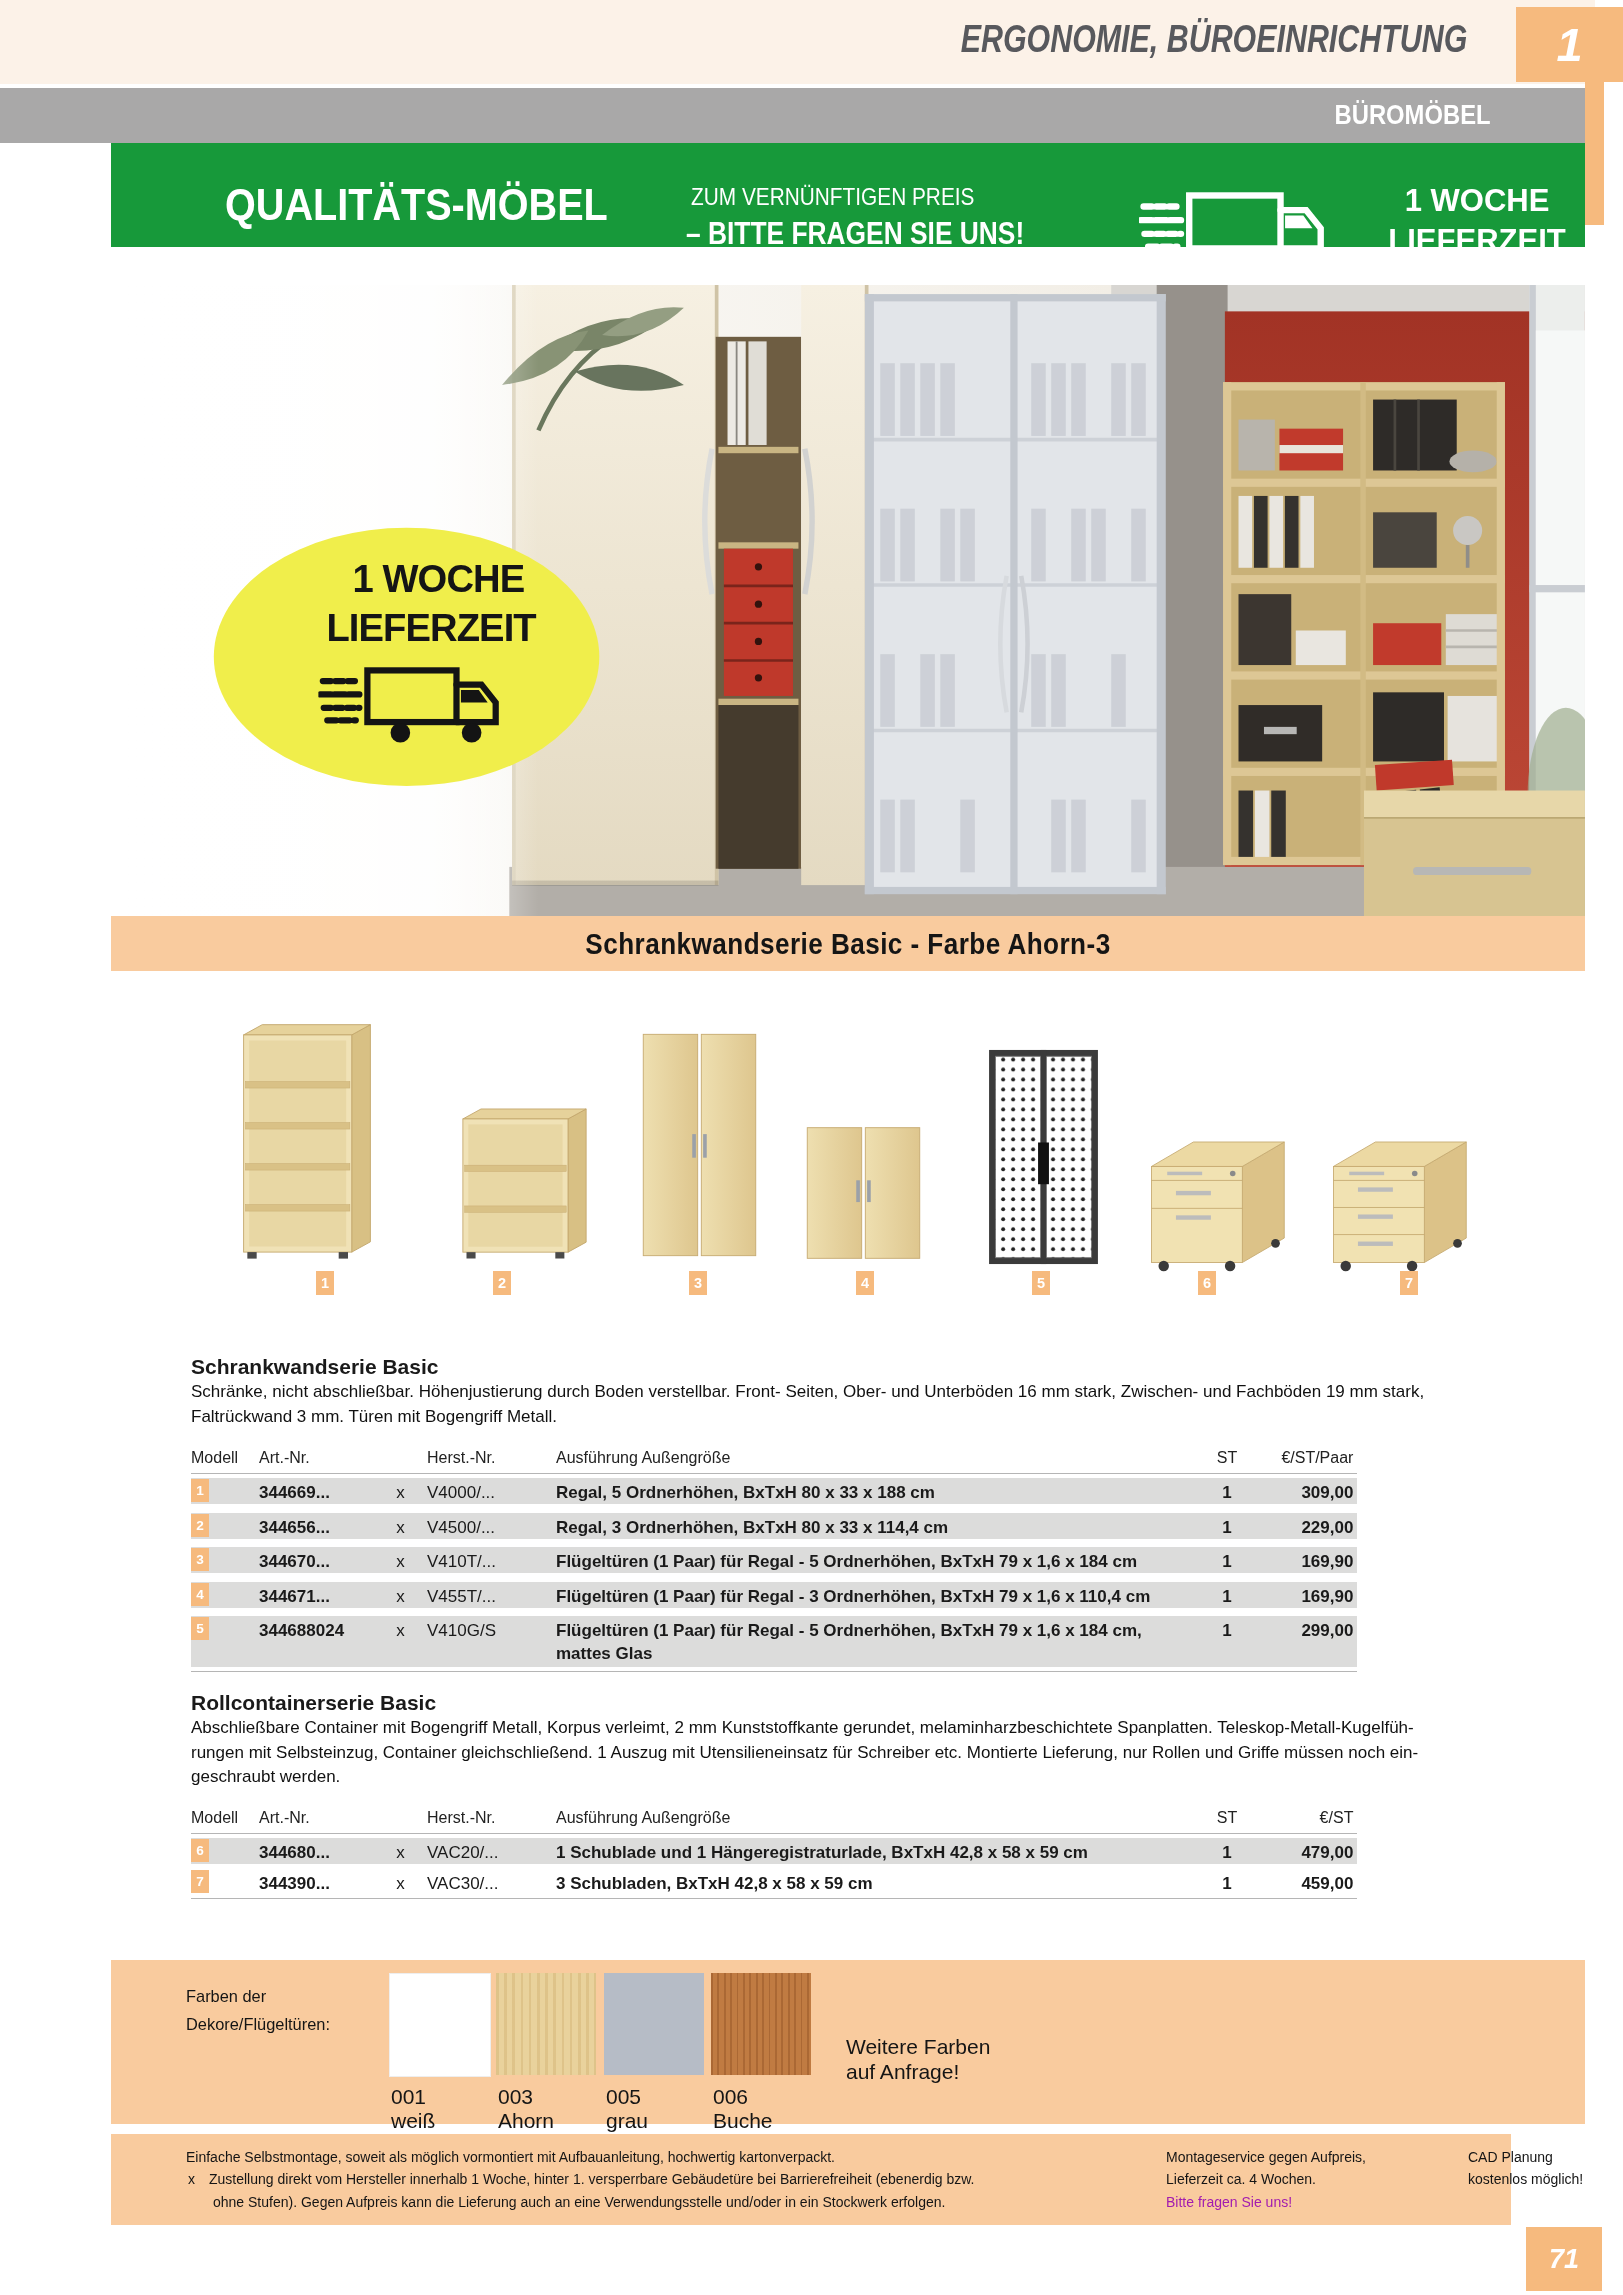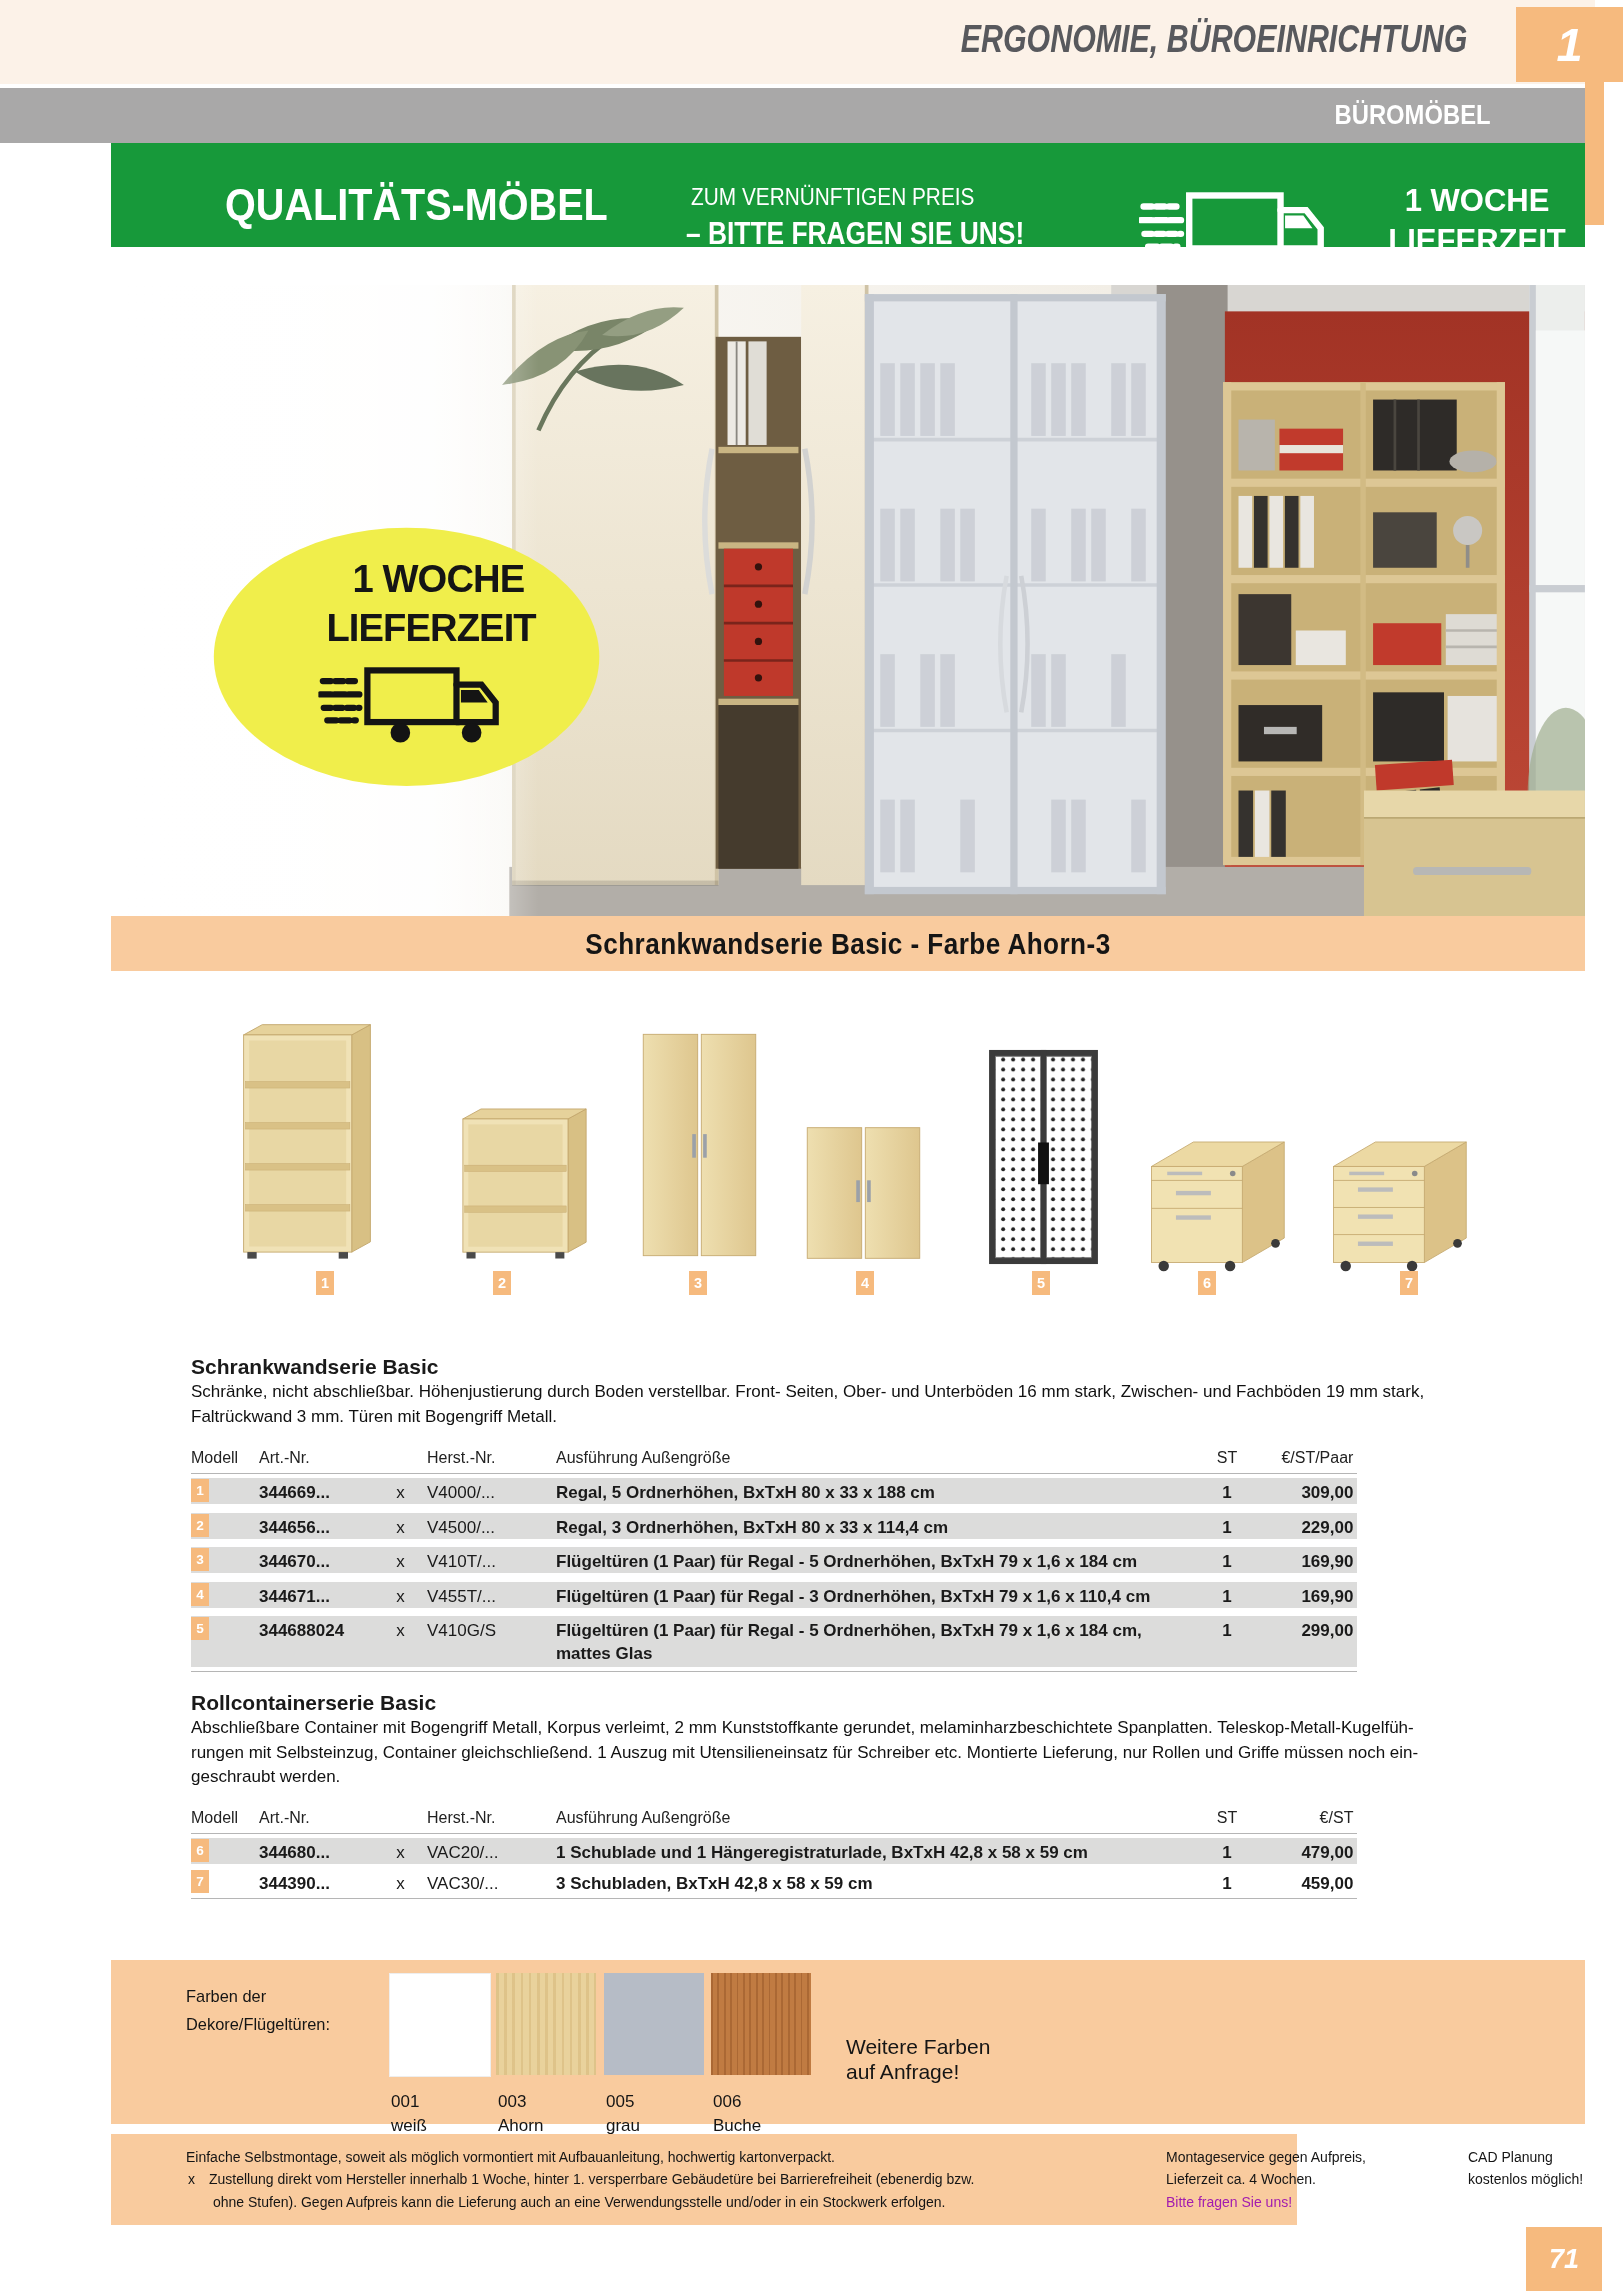--- a/index.html
+++ b/index.html
@@ -57,25 +57,25 @@
   .c-desc{left:365px;font-weight:bold;}
   .c-st{left:1016px;width:40px;text-align:center;font-weight:bold;}
   .c-price{right:3.6px;text-align:left;font-weight:bold;}
   .h-st{left:1016px;width:40px;text-align:center;}
   .h-price{right:3.6px;text-align:right;}
 
   
   .colors-box{left:111px;top:1960px;width:1474px;height:164px;background:#f9cb9e;}
   .colors-label{font-size:16.4px;color:#151515;white-space:nowrap;}
   .swatch{position:absolute;top:12.7px;width:100px;height:102px;}
-  .sw-code{position:absolute;font-size:17px;color:#151515;margin-top:7px;}
+  .sw-code{position:absolute;font-size:21px;color:#151515;}
   .colors-note{font-size:21px;color:#151515;white-space:nowrap;}
 
   
-  .footer-box{left:111px;top:2134px;width:1186px;height:91px;background:#f9cb9e;}
+  .footer-box{left:111px;top:2134px;width:1400px;height:91px;background:#f9cb9e;}
   .foot-text{position:absolute;font-size:14px;color:#151515;white-space:nowrap;}
   .foot-white{color:#a21caf;}
   .page-tab{left:1526px;top:2227px;width:76px;height:64px;background:#f6ba7e;}
   .page-tab span{position:absolute;left:0;top:0;width:100%;height:100%;display:flex;align-items:center;justify-content:center;
       color:#fff;font-size:27px;font-weight:bold;font-style:italic;}
 
   svg{display:block;}
 </style>
 </head>
 <body>

